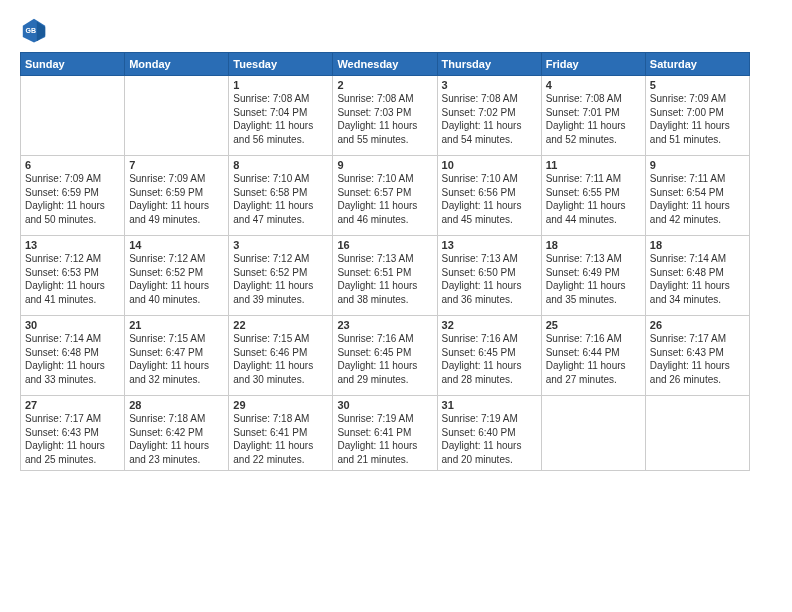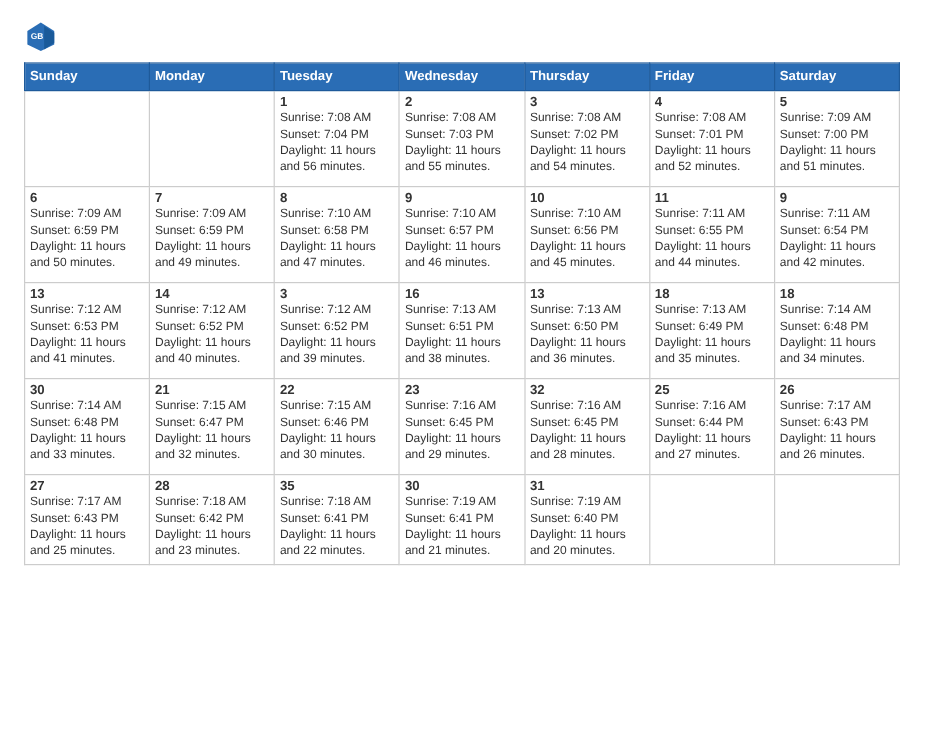--- a/index.html
+++ b/index.html
@@ -302,21 +302,21 @@
 Sunset: 6:43 PM
 Daylight: 11 hours and 25 minutes.</div>
           </td>
           <td>
             <span class="day-num">28</span>
             <div class="day-info" style="white-space: pre-line;">Sunrise: 7:18 AM
 Sunset: 6:42 PM
 Daylight: 11 hours and 23 minutes.</div>
           </td>
           <td>
-            <span class="day-num">35</span>
+            <span class="day-num">29</span>
             <div class="day-info" style="white-space: pre-line;">Sunrise: 7:18 AM
 Sunset: 6:41 PM
 Daylight: 11 hours and 22 minutes.</div>
           </td>
           <td>
             <span class="day-num">30</span>
             <div class="day-info" style="white-space: pre-line;">Sunrise: 7:19 AM
 Sunset: 6:41 PM
 Daylight: 11 hours and 21 minutes.</div>
           </td>

